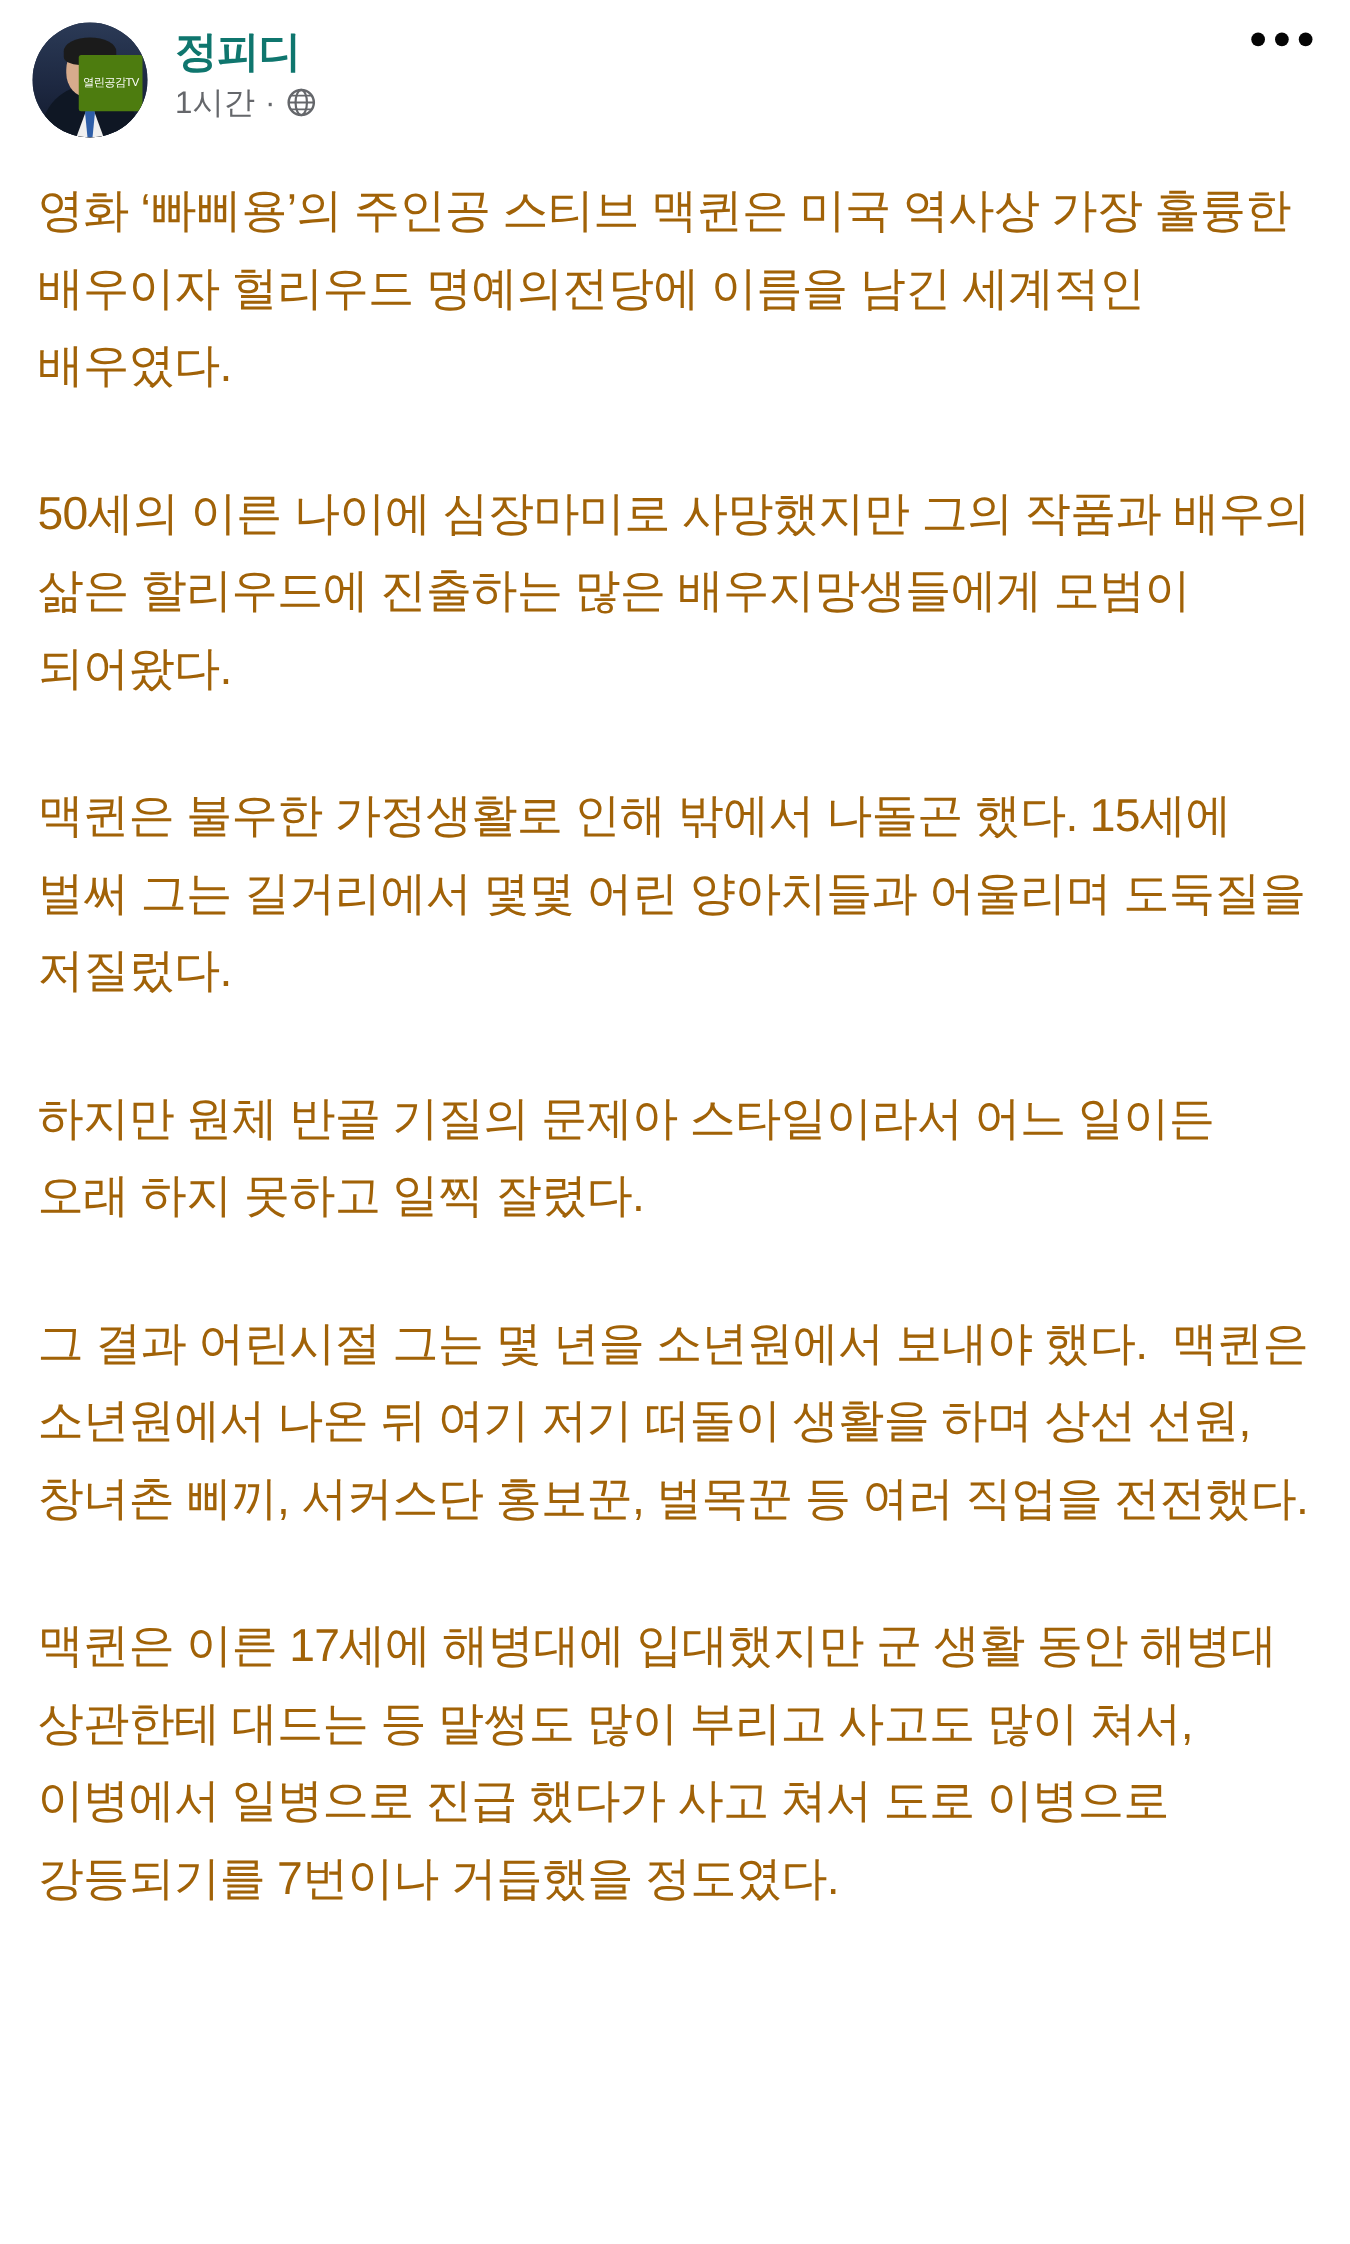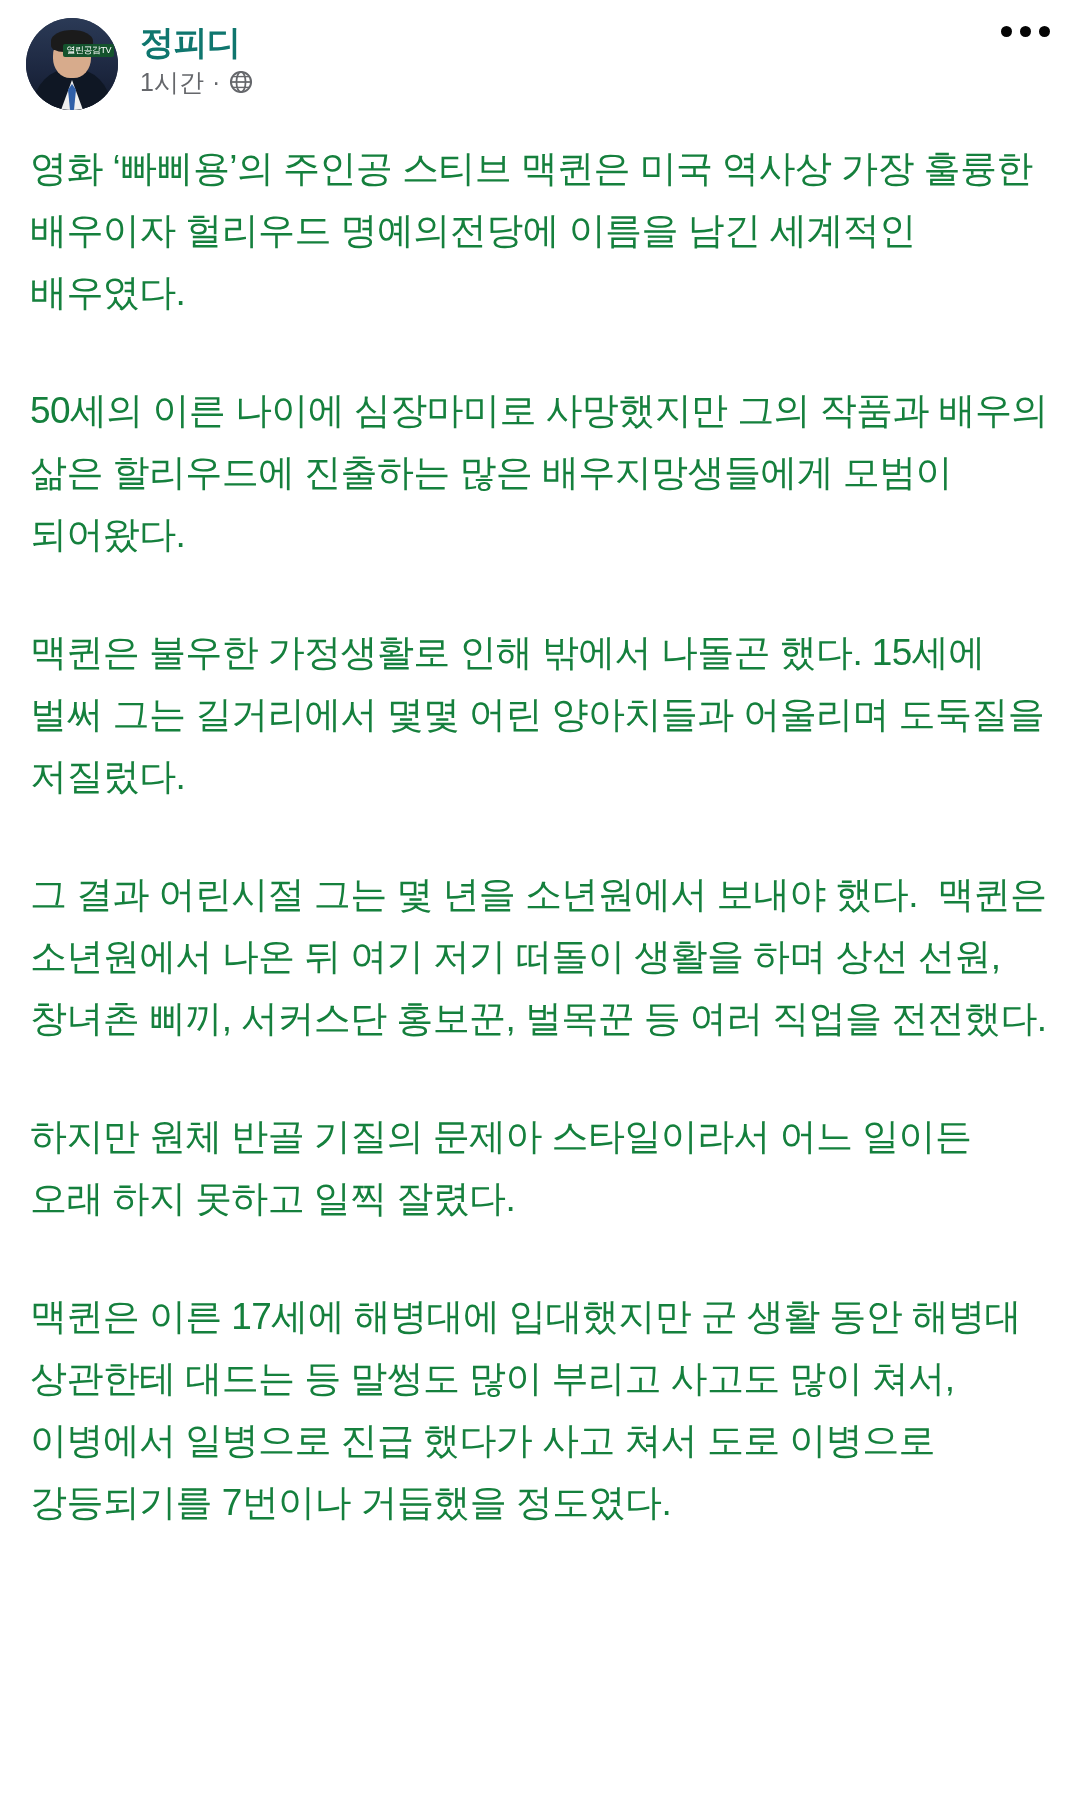--- a/index.html
+++ b/index.html
@@ -89,25 +89,25 @@
     transform: translateX(-50%);
     width: 8px;
     height: 26px;
     background: #2f5fa8;
     clip-path: polygon(50% 0, 100% 22%, 75% 100%, 25% 100%, 0 22%);
   }
   .avatar .badge {
     position: absolute;
     right: 4px;
     top: 26px;
-    background: #14532d;
+    background: #4d7c0f;
     color: #ffffff;
     font-size: 9px;
     line-height: 11px;
-    padding: 1px 3px;
+    padding: 17px 3px;
     border-radius: 2px;
     letter-spacing: -0.5px;
     font-family: "Liberation Sans", sans-serif;
   }
 
   .header-text {
     margin-left: 22px;
     padding-top: 4px;
     flex: 1 1 auto;
     min-width: 0;
@@ -154,21 +154,21 @@
     height: 11px;
     border-radius: 50%;
     background: #050505;
   }
 
   
   .post-body {
     padding: 22px 30px 40px 30px;
     font-size: 37px;
     line-height: 62px;
-    color: #15803d;
+    color: #a16207;
     letter-spacing: -0.6px;
     word-break: keep-all;
   }
   .para {
     margin: 0 0 56px 0;
     white-space: pre-wrap;
   }
   .para:last-child { margin-bottom: 0; }
 </style>
 </head>
@@ -209,18 +209,18 @@
       <span class="dot"></span>
       <span class="dot"></span>
       <span class="dot"></span>
     </div>
   </div>
 
   <div class="post-body">
     <p class="para">영화 ‘빠삐용’의 주인공 스티브 맥퀸은 미국 역사상 가장 훌륭한 배우이자 헐리우드 명예의전당에 이름을 남긴 세계적인 배우였다.</p>
     <p class="para">50세의 이른 나이에 심장마미로 사망했지만 그의 작품과 배우의 삶은 할리우드에 진출하는 많은 배우지망생들에게 모범이 되어왔다.</p>
     <p class="para">맥퀸은 불우한 가정생활로 인해 밖에서 나돌곤 했다. 15세에 벌써 그는 길거리에서 몇몇 어린 양아치들과 어울리며 도둑질을 저질렀다.</p>
+    <p class="para">하지만 원체 반골 기질의 문제아 스타일이라서 어느 일이든 오래 하지 못하고 일찍 잘렸다.</p>
     <p class="para">그 결과 어린시절 그는 몇 년을 소년원에서 보내야 했다.  맥퀸은 소년원에서 나온 뒤 여기 저기 떠돌이 생활을 하며 상선 선원, 창녀촌 삐끼, 서커스단 홍보꾼, 벌목꾼 등 여러 직업을 전전했다.</p>
-    <p class="para">하지만 원체 반골 기질의 문제아 스타일이라서 어느 일이든 오래 하지 못하고 일찍 잘렸다.</p>
     <p class="para">맥퀸은 이른 17세에 해병대에 입대했지만 군 생활 동안 해병대 상관한테 대드는 등 말썽도 많이 부리고 사고도 많이 쳐서, 이병에서 일병으로 진급 했다가 사고 쳐서 도로 이병으로 강등되기를 7번이나 거듭했을 정도였다.</p>
   </div>
 
 </div>
 
 </body></html>

